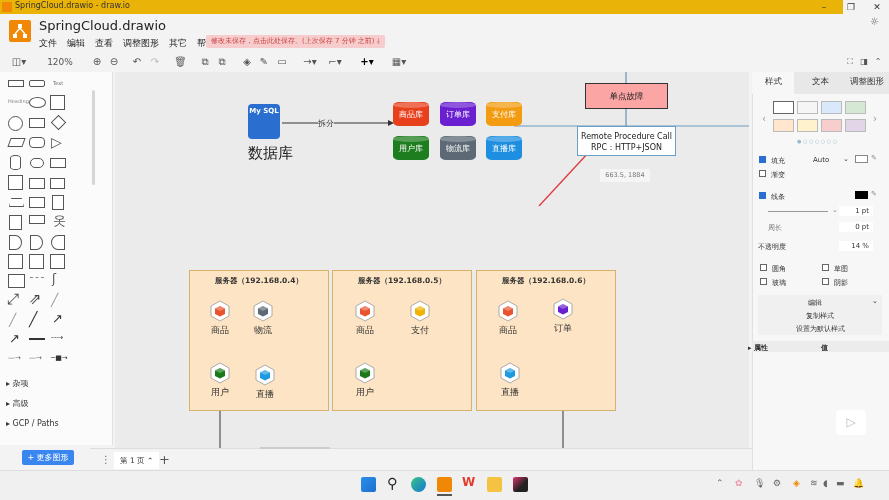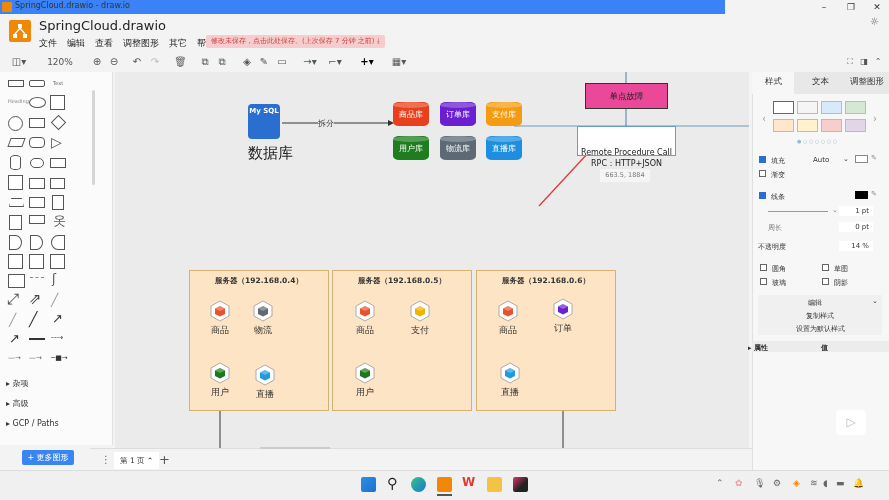--- a/index.html
+++ b/index.html
@@ -1,18 +1,18 @@
 <!DOCTYPE html>
 <html><head>
 <meta charset="utf-8">
 <style>
 *{box-sizing:border-box;margin:0;padding:0}
 body{width:889px;height:500px;overflow:hidden;background:#f3f3f3;font-family:"DejaVu Sans","Liberation Sans",sans-serif;font-size:9px;color:#222;position:relative}
 .abs{position:absolute}
-#titlebar{left:0;top:0;width:725px;height:14px;background:#3b82f6}
+#titlebar{left:0;top:0;width:843px;height:14px;background:#eab308}
 #titlebar .logo-sm{left:2px;top:2px;width:10px;height:10px;background:#f08705;border-radius:1px}
 #titlebar .title{left:15px;top:1px;font-size:8px;color:#333}
 .winbtn{top:0;width:22px;height:14px;text-align:center;font-size:9px;color:#333;line-height:14px}
 .app-logo{left:9px;top:20px;width:22px;height:22px;background:#f08705;border-radius:2px}
 .app-logo svg{position:absolute;left:4px;top:4px}
 .doc-title{left:39px;top:18px;font-size:13px;color:#222}
 .menu{left:39px;top:37px;display:flex;gap:10px;font-size:9px;color:#222}
 .save-warn{left:206px;top:35px;height:13px;background:#f6cccc;color:#c44;font-size:7px;padding:1px 5px;border-radius:2px;line-height:11px}
 .tb{position:absolute;top:54px;height:16px;line-height:16px;font-size:10px;color:#555;text-align:center}
 #sidebar{left:0;top:72px;width:113px;height:373px;background:#fbfbfb;border-right:1px solid #e0e0e0}
@@ -163,22 +163,22 @@
 <div class="abs" style="left:248px;top:144px;font-size:15px;color:#222">数据库</div>
 <div class="abs" style="left:318px;top:118px;font-size:8px;color:#333;background:#ebebeb">拆分</div>
 
 <div class="cyl" style="left:393px;top:102px;background:#e8401c">商品库</div>
 <div class="cyl" style="left:440px;top:102px;background:#6a1fd1">订单库</div>
 <div class="cyl" style="left:486px;top:102px;background:#f39c12">支付库</div>
 <div class="cyl" style="left:393px;top:136px;background:#1e7d1e">用户库</div>
 <div class="cyl" style="left:440px;top:136px;background:#5d6a75">物流库</div>
 <div class="cyl" style="left:486px;top:136px;background:#1e8fe0">直播库</div>
 
-<div class="abs" style="left:585px;top:83px;width:83px;height:26px;background:#ec4899;border:1px solid #333;text-align:center;line-height:24px;font-size:8.5px">单点故障</div>
-<div class="abs" style="left:577px;top:126px;width:99px;height:30px;background:#fff;border:1px solid #6a9ec2;text-align:center;font-size:8px;line-height:11px;padding-top:20px">
+<div class="abs" style="left:585px;top:83px;width:83px;height:26px;background:#fca5a5;border:1px solid #333;text-align:center;line-height:24px;font-size:8.5px">单点故障</div>
+<div class="abs" style="left:577px;top:126px;width:99px;height:30px;background:#fff;border:1px solid #6a9ec2;text-align:center;font-size:8px;line-height:11px;padding-top:4px">
   <div>Remote Procedure Call</div>
   <div>RPC：HTTP+JSON</div>
 </div>
 <div class="abs" style="left:600px;top:169px;width:50px;height:13px;background:#f5f5f5;font-size:6.5px;color:#777;text-align:center;line-height:13px">663.5, 1884</div>
 
 <div class="abs" style="left:387px;top:214px;font-size:12.5px;line-height:17px;color:#e0393e">
 </div>
 
 <div class="server" style="left:189px">
   <div class="stitle">服务器（192.168.0.4）</div>

